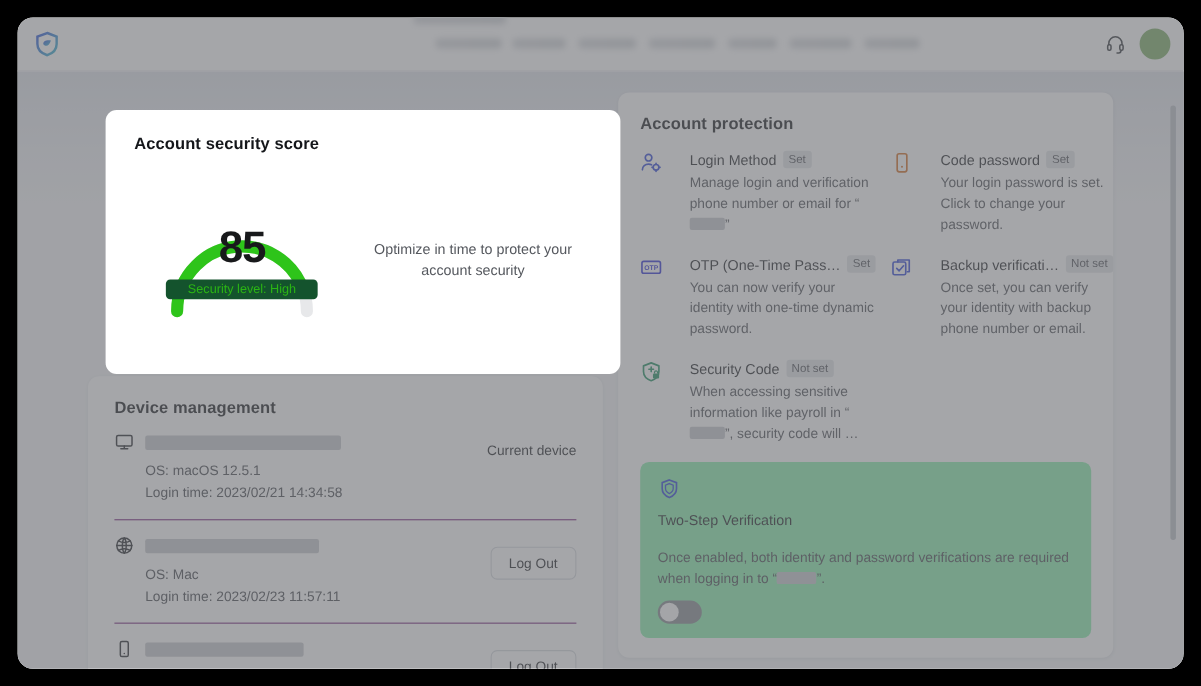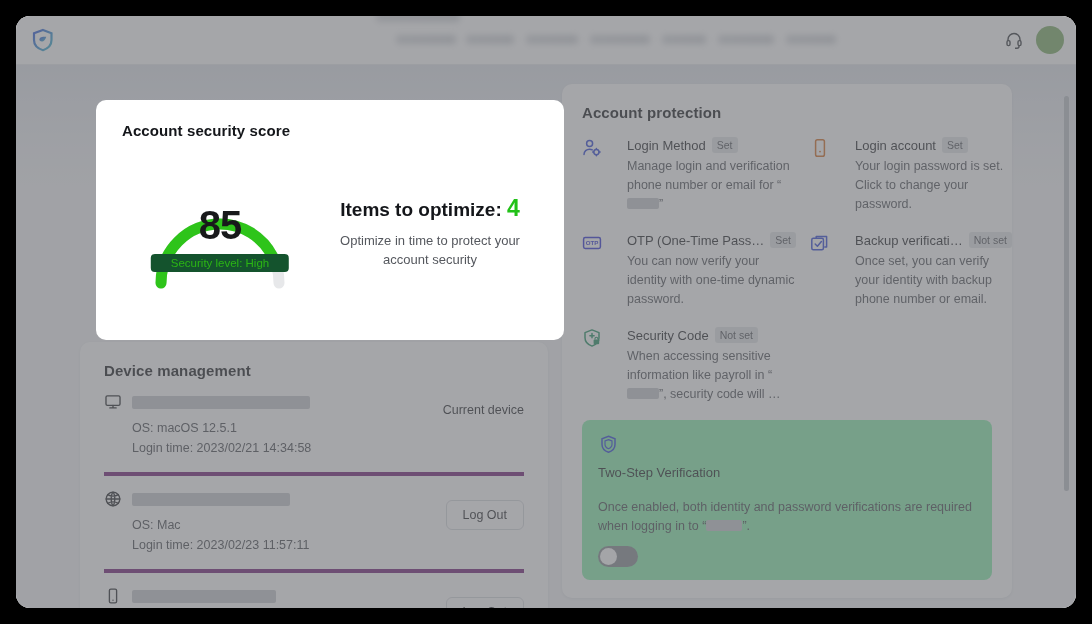--- a/index.html
+++ b/index.html
@@ -128,21 +128,21 @@
     display: inline-block;
     background: #2332e8; color: #fff;
     font-size: 13.5px;
     padding: 11px 28px; border-radius: 22px;
     border: none; cursor: pointer;
   }
 
   
   .device-card { width: 468px; margin-top: 18px; padding: 20px 24px 10px; min-height: 260px; }
   .dev-row { padding: 14px 0 0; position: relative; }
-  .dev-row + .dev-row { border-top: 4px solid #701a75; margin-top: 14px; }
+  .dev-row + .dev-row { border-top: 1px solid #701a75; margin-top: 14px; }
   .dev-head { display: flex; align-items: center; gap: 10px; }
   .dev-icon { width: 18px; height: 18px; flex: 0 0 auto; }
   .dev-name-redact {
     height: 13px; background: #c6c8cc; border-radius: 2px;
   }
   .dev-meta { font-size: 12.5px; color: #44474d; margin-top: 7px; margin-left: 28px; line-height: 1.6; }
   .dev-action {
     position: absolute; right: 0; top: 24px;
     font-size: 12.5px; color: #1b1d21;
   }
@@ -329,21 +329,21 @@
                   <div class="prot-desc"><span>Manage login and verification phone number or email for “</span><span class="redact-inline"></span><span>”</span></div>
                 </div>
               </div>
               <div class="prot-item">
                 <span class="prot-ico"><svg viewBox="0 0 20 20" width="20" height="20">
                     <rect x="5.6" y="1.8" width="8.8" height="16.4" rx="1.8" fill="none" stroke="#d2691e" stroke-width="1.5" stroke-linecap="round" stroke-linejoin="round"></rect>
                     <circle cx="10" cy="13.6" r="0.9" fill="#d2691e"></circle>
                   </svg></span>
                 <div class="prot-texts">
                   <div class="prot-head">
-                    <span class="prot-name">Login account</span>
+                    <span class="prot-name">Code password</span>
                     <span class="badge">Set</span>
                   </div>
                   <div class="prot-desc"><span>Your login password is set. Click to change your password.</span></div>
                 </div>
               </div>
               <div class="prot-item">
                 <span class="prot-ico"><svg viewBox="0 0 20 20" width="20" height="20">
                     <rect x="1.6" y="4.6" width="16.8" height="10.8" rx="1.6" fill="none" stroke="#2b2fd6" stroke-width="1.5"></rect>
                     <text x="10" y="12.4" font-size="6.2" font-family="Liberation Sans, sans-serif" font-weight="bold" text-anchor="middle" fill="#2b2fd6">OTP</text>
                   </svg></span>
@@ -421,21 +421,20 @@
         <div class="gauge-wrap">
           <svg viewBox="0 0 196 150" width="196" height="150">
             <path id="gTrack" d="M 39 126 A 59 59 0 1 1 157 126" fill="none" stroke="#e7e8ea" stroke-width="11" stroke-linecap="round"></path>
             <path id="gFill" d="M 39 126 A 59 59 0 1 1 157 126" fill="none" stroke="#2ec41a" stroke-width="11" stroke-linecap="round" stroke-dasharray="185.38009643554688" stroke-dashoffset="27.807014465332035"></path>
           </svg>
           <div class="gauge-num">85</div>
           <div class="gauge-chip">Security level: High</div>
         </div>
 
         <div class="score-right">
-          <div class="opt-title"><span>Items to optimize:</span> <span class="num">4</span></div>
           <div class="opt-sub">Optimize in time to protect your account security</div>
         </div>
 
       </div>
     </div>
   </div>
 
   <div class="scrollbar"></div>
 </div>
 

